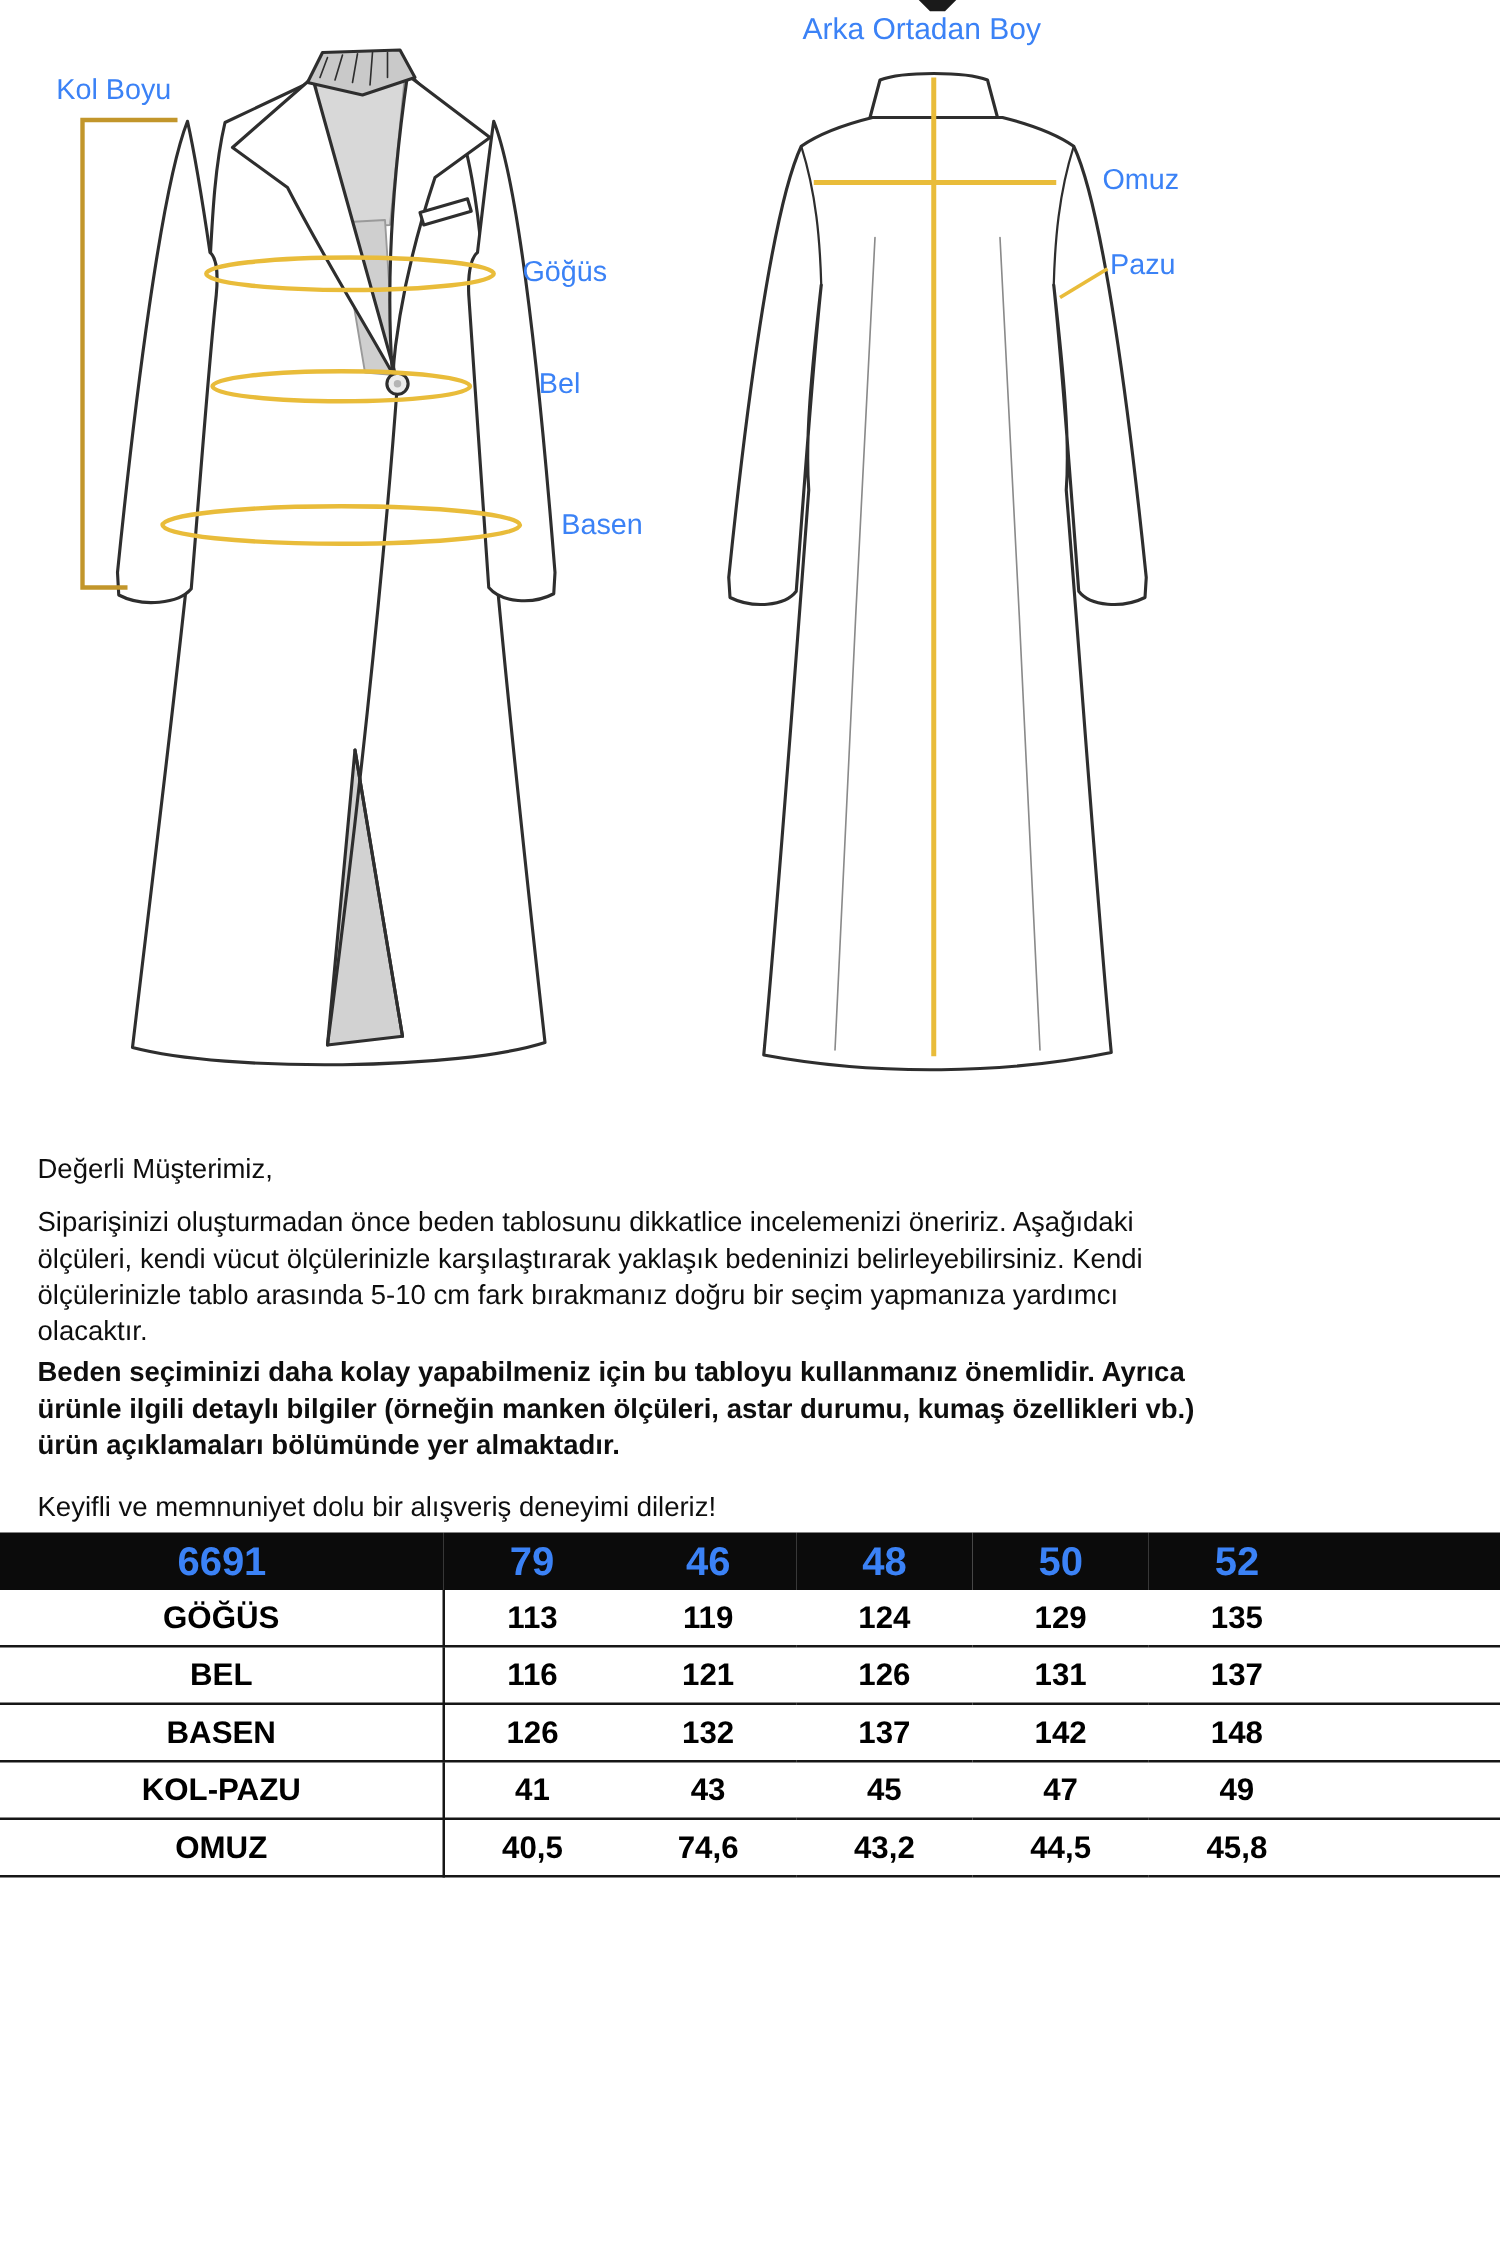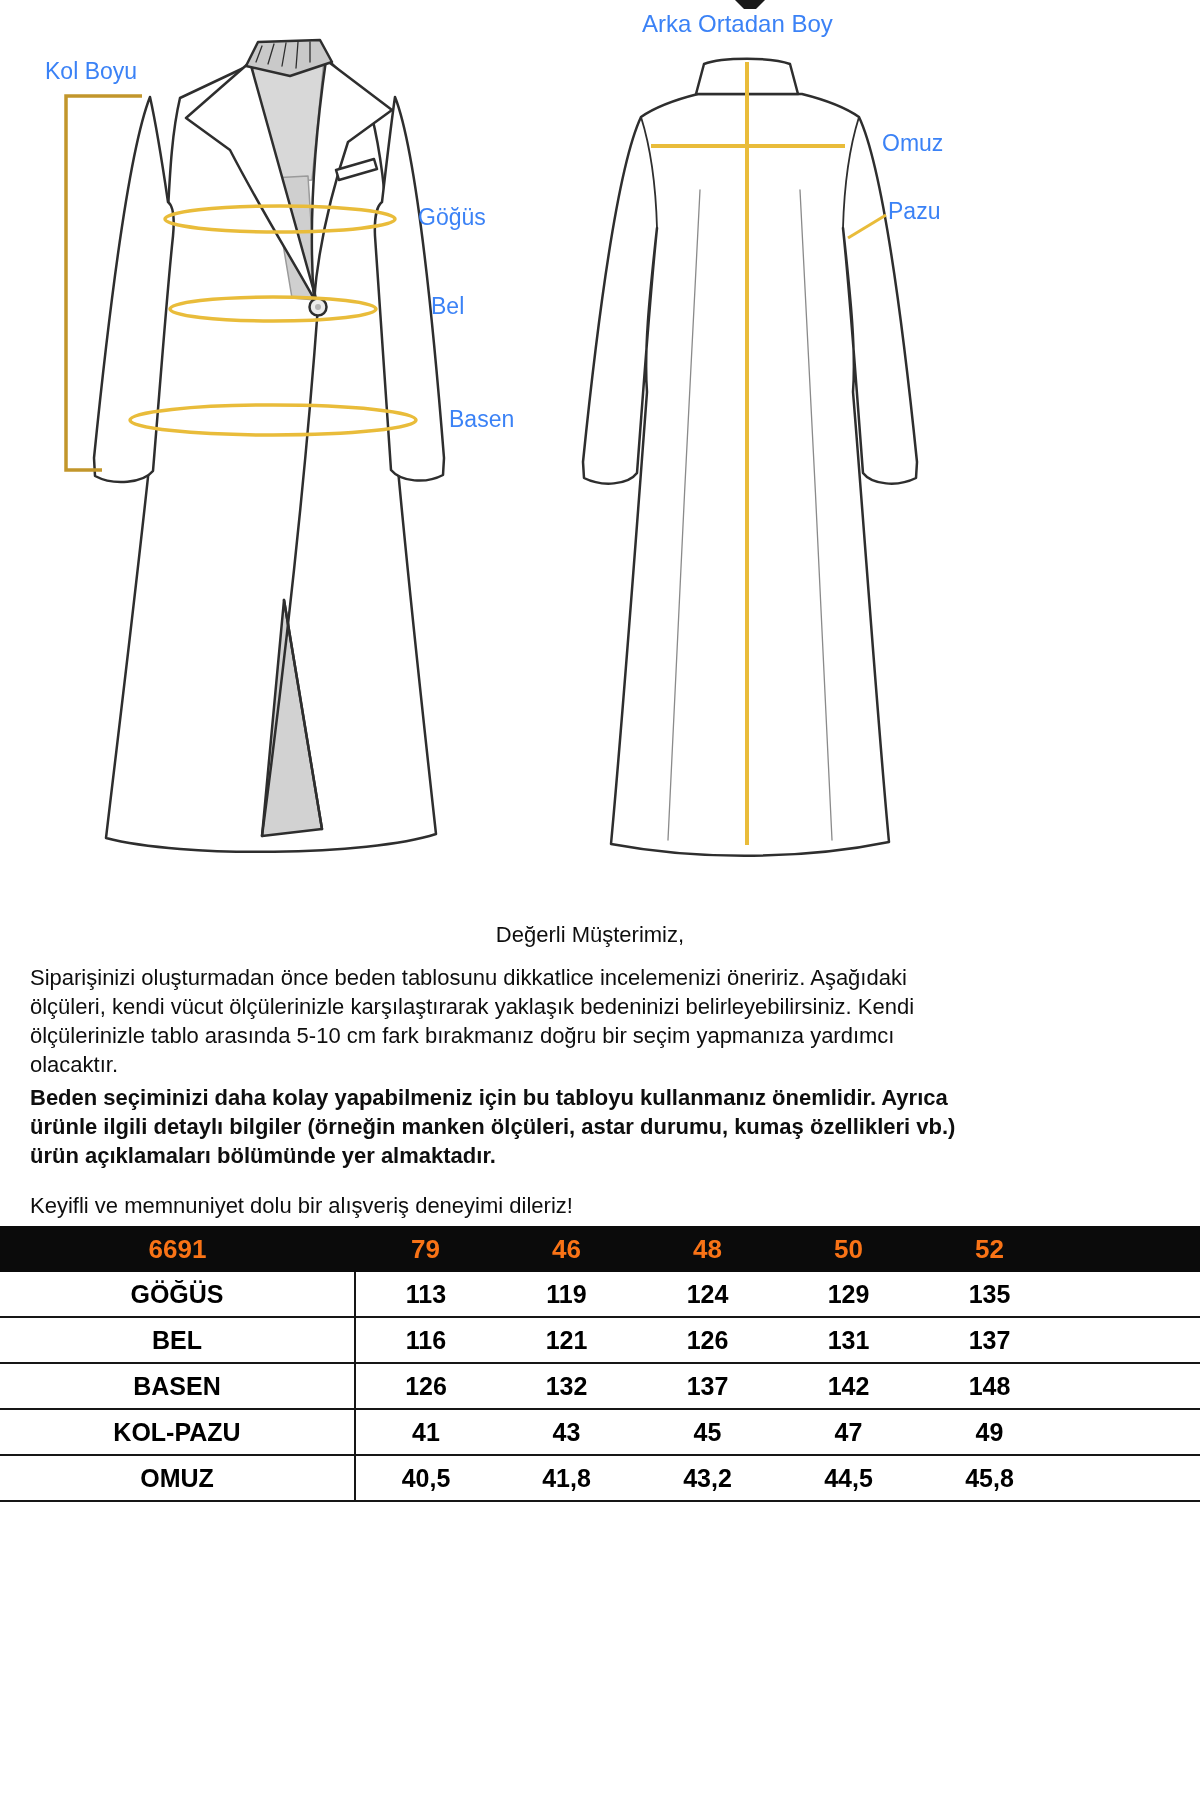--- a/index.html
+++ b/index.html
@@ -17,29 +17,29 @@
   #lbl-kol-boyu { left:45px;  top:58px;text-align:center; }
   #lbl-arka     { left:642px; top:10px; font-size:24px; }
   #lbl-gogus    { left:418px; top:204px; }
   #lbl-bel      { left:431px; top:293px; }
   #lbl-basen    { left:449px; top:406px; }
   #lbl-omuz     { left:882px; top:130px; }
   #lbl-pazu     { left:888px; top:198px; }
   
   .info p { position:absolute; left:30px; margin:0; font-size:22px; line-height:29px;
             white-space:pre-line; color:#0e0e0e; width:1120px; }
-  #greeting { top:920px;text-align:center; }
+  #greeting { top:920px; }
   #para1    { top:963px; }
   #para2    { top:1083px;font-weight:bold; }
   #closing  { top:1191px; }
   
   .size-table { position:absolute; top:1226px; left:0; width:1200px;
                 border-collapse:collapse; table-layout:fixed; }
-  .size-table thead th { background:var(--table-header-bg,#0b0b0b); color:#f97316;
-                 font-size:26px; font-weight:700; height:44px; }
+  .size-table thead th { background:var(--table-header-bg,#0b0b0b); color:#3b82f6;
+                 font-size:32px; font-weight:700; height:44px; }
   .size-table tbody td { font-size:25px; font-weight:700; height:42px; text-align:center;
                  border-bottom:2px solid #161616; color:#000; background:#fff; }
   .size-table tbody td.lbl { border-right:2px solid #161616; }
 </style>
 </head>
 <body>
 
 <div class="page">
 
   <div class="diagram-area">
@@ -175,21 +175,21 @@
         <td>41</td>
         <td>43</td>
         <td>45</td>
         <td>47</td>
         <td>49</td>
         <td></td>
       </tr>
       <tr>
         <td class="lbl">OMUZ</td>
         <td>40,5</td>
-        <td>41,8</td>
+        <td>74,6</td>
         <td>43,2</td>
         <td>44,5</td>
         <td>45,8</td>
         <td></td>
       </tr>
     </tbody>
   </table>
 </div>
 
 </body></html>

